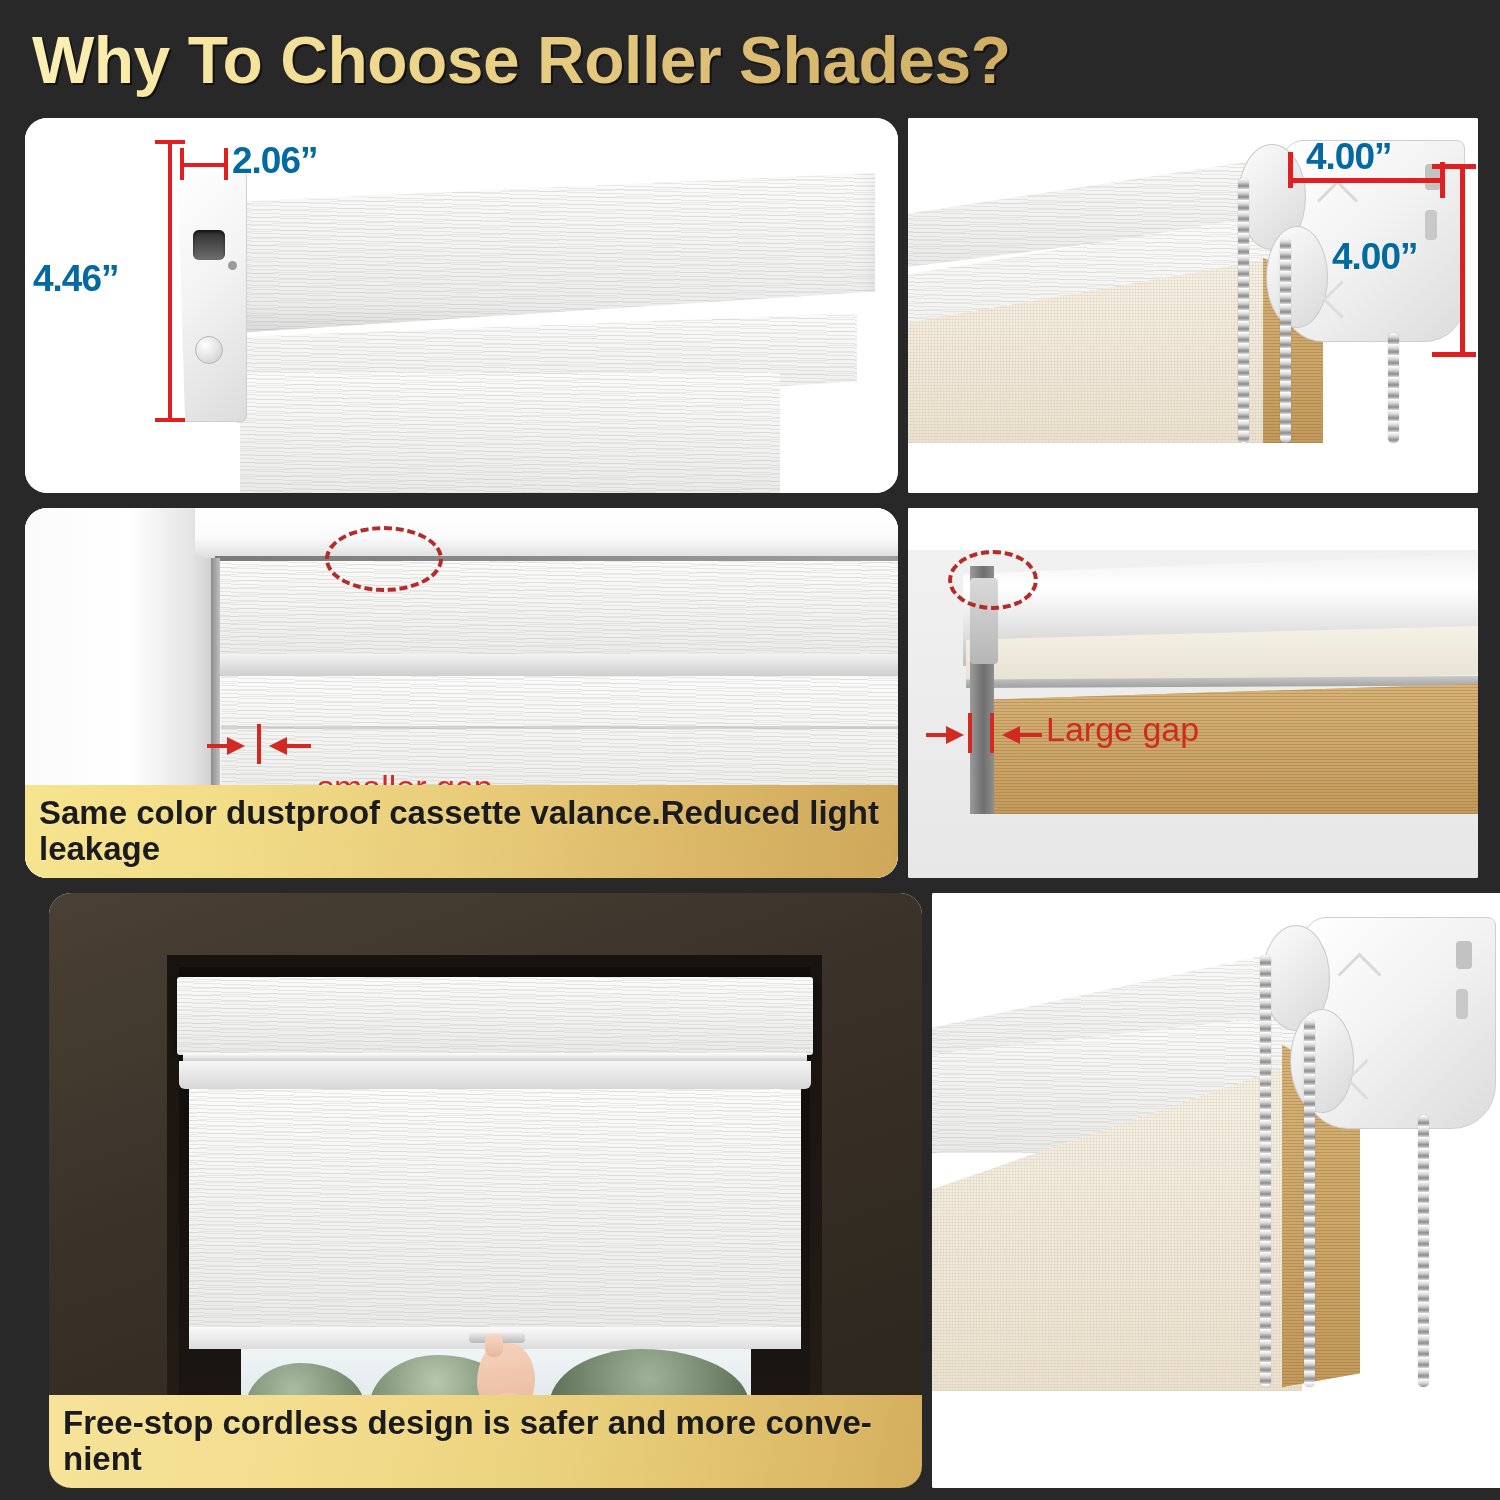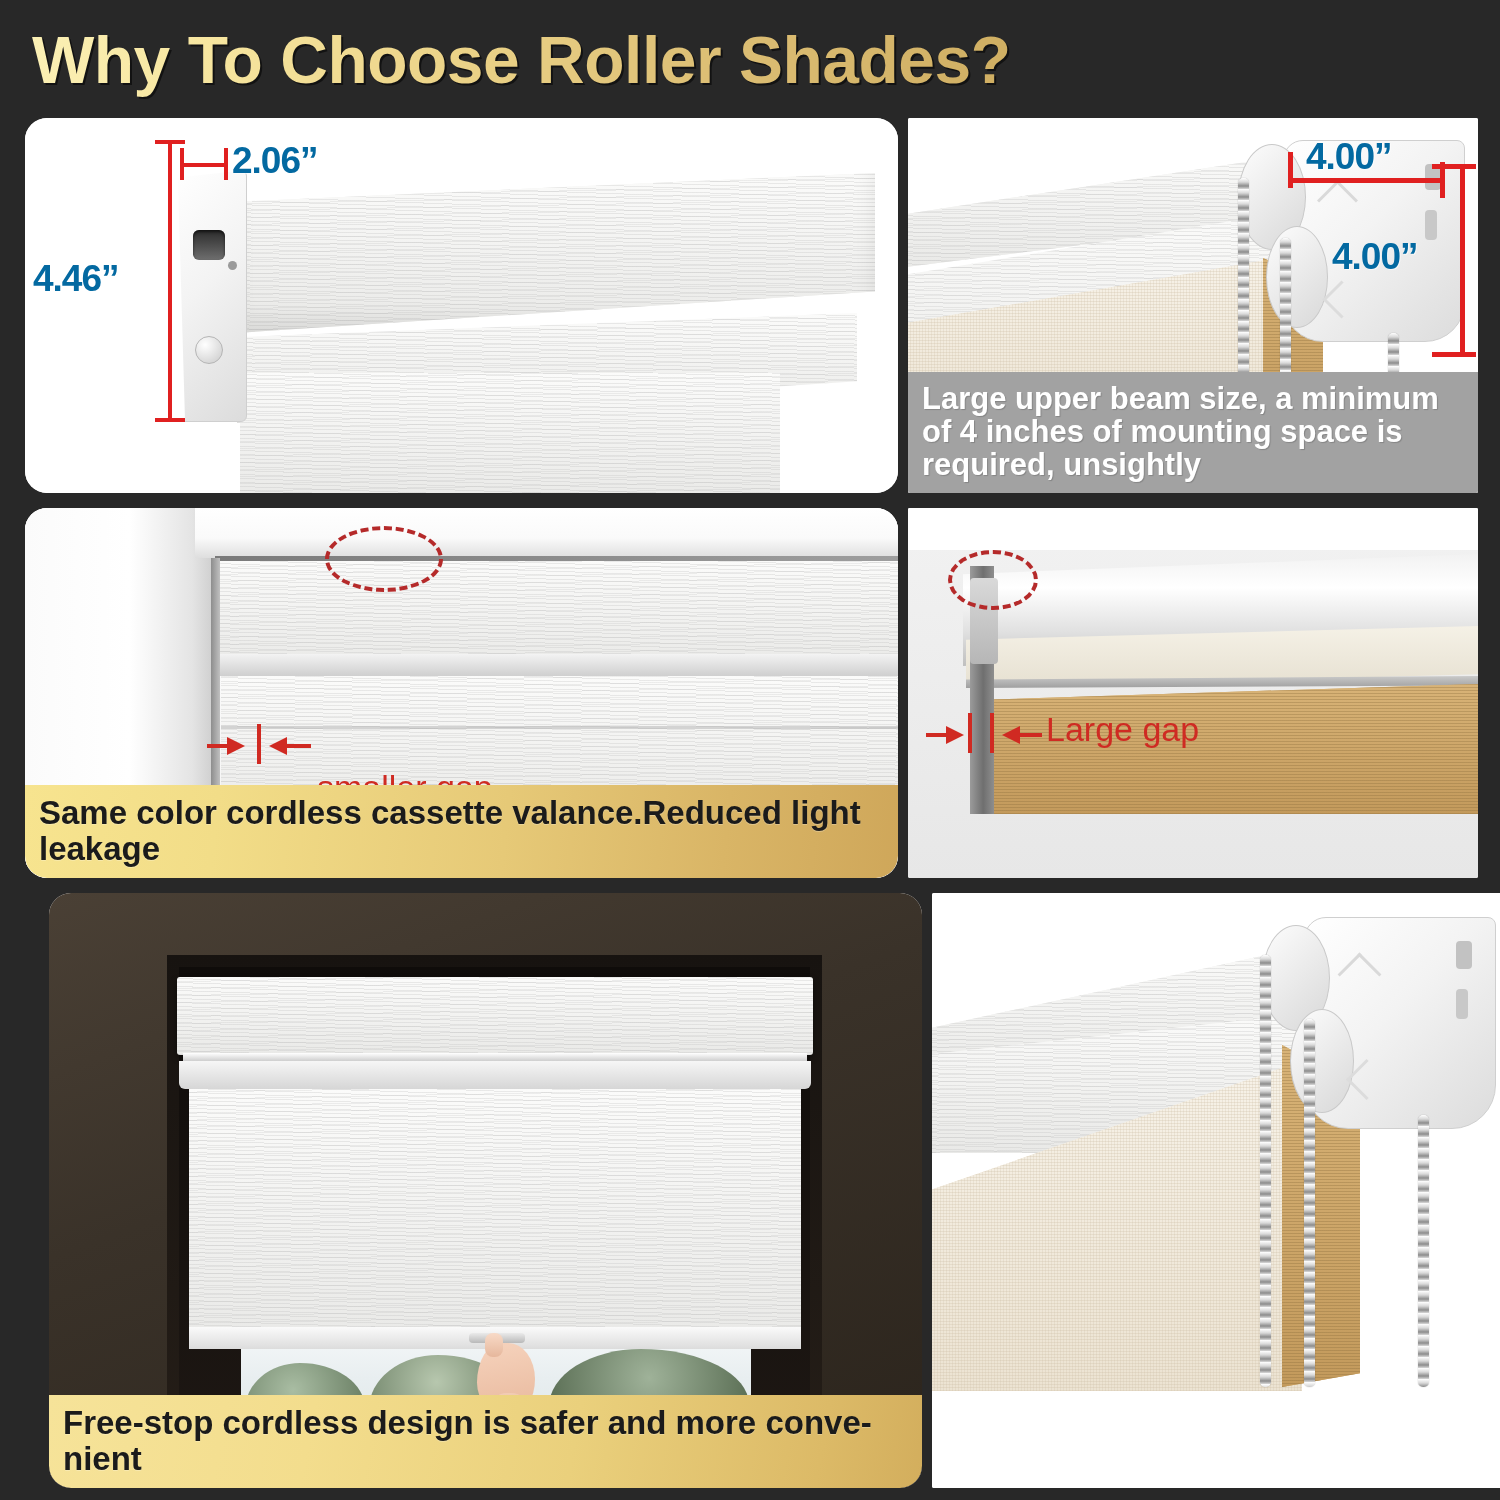--- a/index.html
+++ b/index.html
@@ -195,21 +195,20 @@
       <div class="dim-line" style="left:382px;top:60px;width:155px;height:5px;"></div>
       <div class="dim-cap" style="left:380px;top:34px;width:5px;height:36px;"></div>
       <div class="dim-cap" style="left:532px;top:44px;width:5px;height:36px;"></div>
       <div class="dim-label" style="left:398px;top:18px;">4.00”</div>
 
       <div class="dim-line" style="left:552px;top:48px;width:5px;height:190px;"></div>
       <div class="dim-cap" style="left:524px;top:46px;width:44px;height:5px;"></div>
       <div class="dim-cap" style="left:524px;top:234px;width:44px;height:5px;"></div>
       <div class="dim-label" style="left:424px;top:118px;">4.00”</div>
     </div>
-    <div class="cap gray">Large upper beam size, a minimum of 4 inches of mounting space is required, unsightly</div>
   </div>
 
   <div class="panel left row2">
     <div class="photo">
       <div class="wht" style="left:0;top:0;width:100%;height:100%;background:linear-gradient(180deg,#ffffff,#f4f4f4);"></div>
 
       <div style="position:absolute;left:0;top:0;width:190px;height:100%;
                   background:linear-gradient(90deg,#fbfbfb 0%,#ffffff 55%,#e4e4e4 88%,#cdcdcd 100%);"></div>
       <div style="position:absolute;left:170px;top:0;width:703px;height:50px;
                   background:linear-gradient(180deg,#ffffff 0%,#fafafa 60%,#dedede 100%);"></div>
@@ -226,21 +225,21 @@
 
       <div class="dashed-ellipse" style="left:300px;top:18px;width:110px;height:58px;"></div>
 
       <div class="arrow-r" style="left:202px;top:229px;"></div>
       <div class="arrow-stem" style="left:182px;top:236px;width:22px;"></div>
       <div class="tick-v" style="left:232px;top:216px;height:40px;"></div>
       <div class="arrow-l" style="left:244px;top:229px;"></div>
       <div class="arrow-stem" style="left:262px;top:236px;width:24px;"></div>
       <div class="ann-red" style="left:292px;top:214px;margin-top:46px;">smaller gap</div>
     </div>
-    <div class="cap gold">Same color cordless cassette valance.Reduced light leakage</div>
+    <div class="cap gold">Same color dustproof cassette valance.Reduced light leakage</div>
   </div>
 
   <div class="panel right row2">
     <div class="photo">
       <div class="wht" style="left:0;top:0;width:100%;height:100%;background:linear-gradient(180deg,#f2f2f2,#e7e7e7);"></div>
 
       <div style="position:absolute;left:0;top:0;width:100%;height:42px;background:#ffffff;"></div>
 
       <div style="position:absolute;left:55px;top:46px;width:515px;height:112px;
                   background:linear-gradient(180deg,#f2f2f2 0%,#ffffff 30%,#e0e0e0 70%,#bfbfbf 100%);

